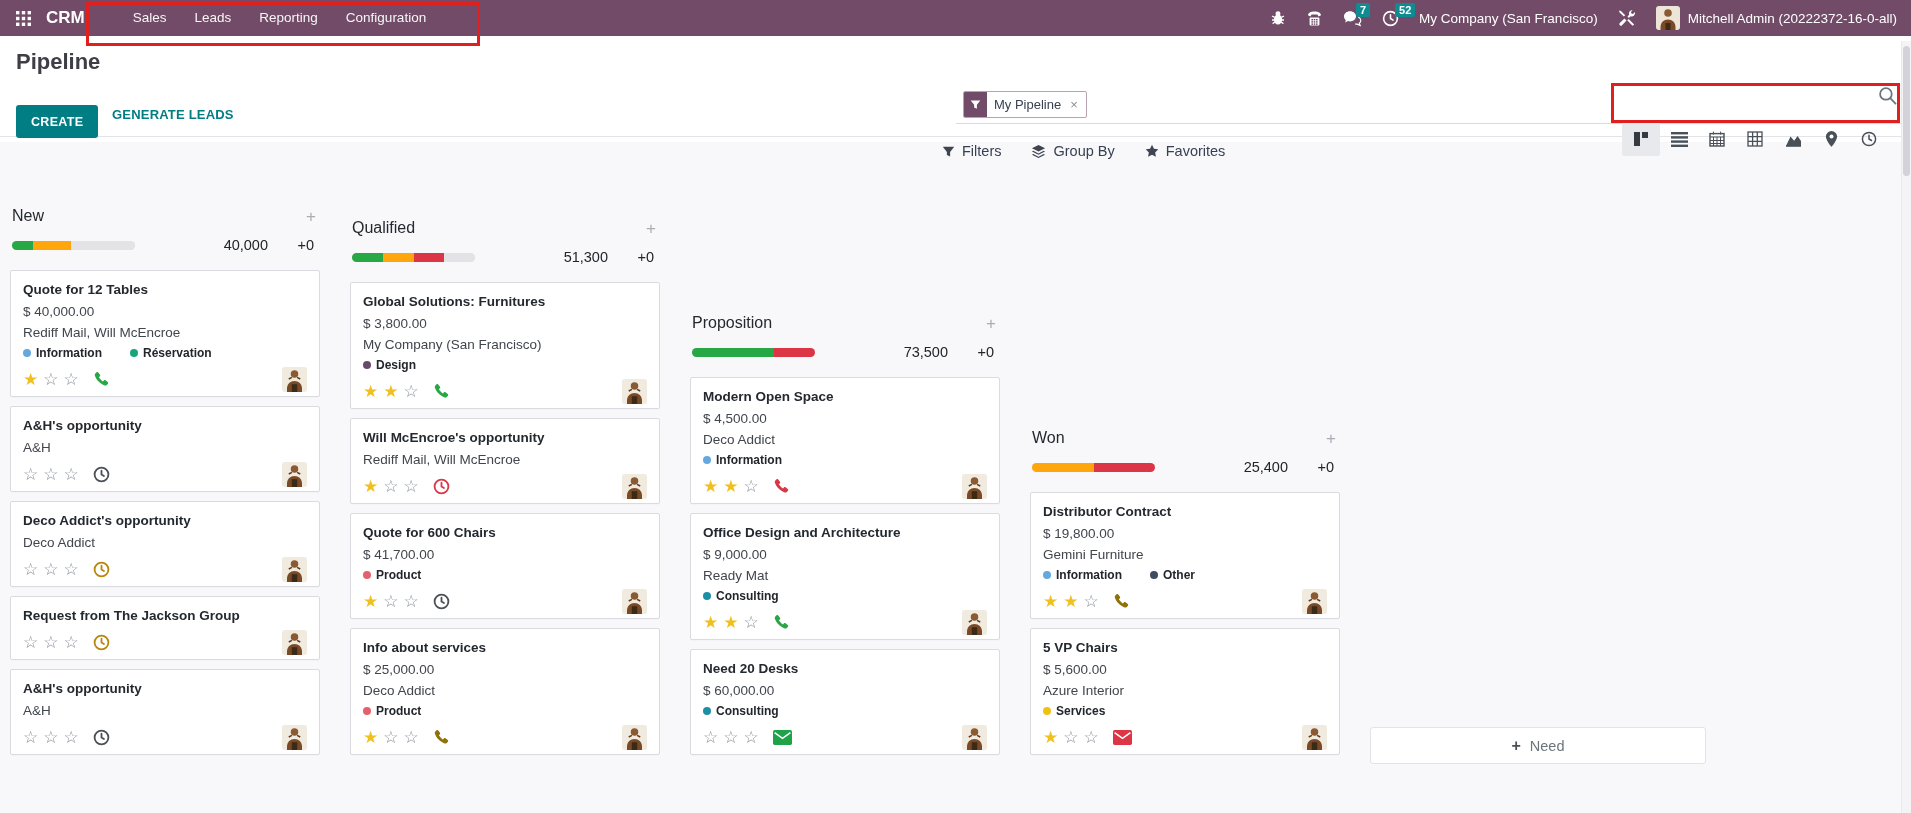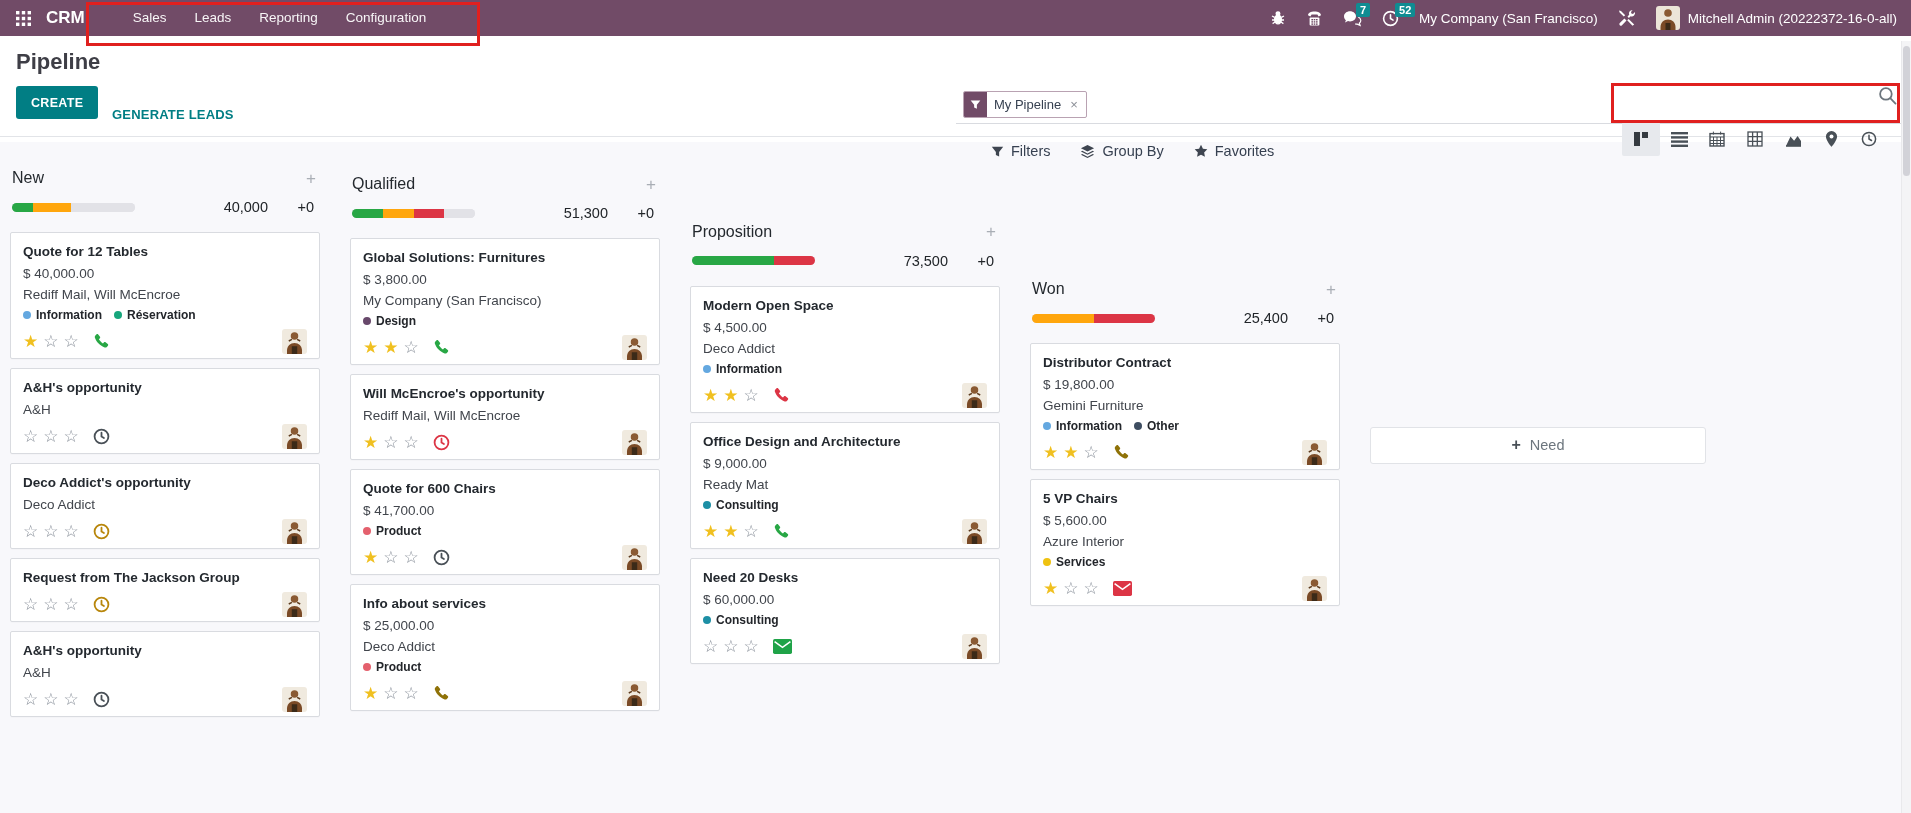--- a/index.html
+++ b/index.html
@@ -21,54 +21,54 @@
   .nav-avatar { width:24px; height:24px; border-radius:3px; overflow:hidden; flex:none; }
 
   
   .annotation { position:absolute; border:3px solid #e0201f; z-index:60; pointer-events:none; }
   .ann-menus { left:86px; top:2px; width:394px; height:44px; }
   .ann-views { left:1611px; top:83px; width:289px; height:40px; }
 
   
   .control-panel { position:relative; height:101px; background:#fff; border-bottom:1px solid #e2e4e8; z-index:4; }
   .cp-title { position:absolute; left:16px; top:13px; font-size:22px; color:#3e3e46; }
-  .btn-create { position:absolute; left:16px; top:50px; height:33px; padding:0 15px; background:#017e84; color:#fff;
+  .btn-create { position:absolute; left:16px; top:69px; height:33px; padding:0 15px; background:#017e84; color:#fff;
     border:none; border-radius:3px; font-size:12.5px; font-weight:bold; letter-spacing:.3px; cursor:pointer; font-family:inherit; }
   .link-generate { position:absolute; left:112px; top:71px; font-size:13px; font-weight:bold; color:#017e84; cursor:pointer; letter-spacing:.2px; }
   .search-zone { position:absolute; left:956px; top:50px; width:946px; height:38px; border-bottom:1px solid #d9dbe0; display:flex; align-items:center;padding-left:7px; }
   .facet { display:inline-flex; align-items:stretch; border:1px solid #b9a2b2; border-radius:2px; height:27px; background:#fff; overflow:hidden; flex:none; }
   .facet-icon { width:23px; background:#714B67; display:flex; align-items:center; justify-content:center; }
   .facet-label { padding:0 7px; font-size:13px; color:#374151; display:flex; align-items:center; }
   .facet-close { padding:0 8px 0 2px; display:flex; align-items:center; color:#8b8f96; font-size:13px; cursor:pointer; }
   .search-input { flex:1; border:none; outline:none; background:transparent; font-size:15px; color:#374151; padding:0 12px; font-family:inherit; }
   .search-input::placeholder { color:#aab0b8; }
   .cp-search-glass { position:absolute; right:14px; top:50px; cursor:pointer; }
-  .filter-bar { position:absolute; left:991px; top:107px; display:flex; gap:30px; }
+  .filter-bar { position:absolute; left:942px; top:107px; display:flex; gap:30px; }
   .filter-item { display:flex; align-items:center; gap:7px; font-size:14.5px; color:#374151; cursor:pointer; }
   .view-switcher { position:absolute; left:1622px; top:86px; display:flex; }
   .vs-btn { width:38px; height:34px; display:flex; align-items:center; justify-content:center; cursor:pointer; border-radius:2px; }
   .vs-btn.active { background:#e7e9ed; }
 
   
   .content { position:absolute; top:142px; left:0; right:0; bottom:0; background:#f8f8fb; overflow:hidden; padding:22px 0 0 10px; }
-  .kanban { display:flex; align-items:center; }
+  .kanban { display:flex; align-items:flex-end;margin-top:38px; }
   .kcol { width:310px; margin-right:30px; flex:none; }
   .kcol-header { display:flex; align-items:center; justify-content:space-between; height:28px; padding:0 4px 0 2px; }
   .kcol-name { font-size:16px; font-weight:500; color:#24292e; }
   .kcol-plus { color:#a9aeb5; font-size:17px; cursor:pointer; line-height:1; }
   .kcol-progress { display:flex; align-items:center; height:30px; margin-bottom:10px; padding:0 2px; }
   .pbar { width:123px; height:9px; border-radius:10px; overflow:hidden; display:flex; background:#e2e2e7; flex:none; cursor:pointer; }
   .pseg { height:100%; }
   .kcol-amount { flex:1; text-align:right; font-size:14.5px; color:#212529; }
   .kcol-delta { width:50px; text-align:right; font-size:14.5px; color:#212529; padding-right:4px; }
   .kcard { background:#fff; border:1px solid #d9dbe0; border-radius:2px; margin-bottom:9px; padding:11px 12px 4px; cursor:pointer;
     box-shadow:0 1px 1px rgba(0,0,0,.02); }
   .kcard-title { font-size:13.5px; font-weight:bold; color:#24292f; margin-bottom:7px; }
   .kcard-line { font-size:13.5px; color:#41454c; margin-bottom:6px; }
-  .kcard-tags { display:flex; gap:12px; align-items:center; margin:1px 0 2px; }
+  .kcard-tags { display:flex; gap:28px; align-items:center; margin:1px 0 2px; }
   .ktag { display:inline-flex; align-items:center; gap:5px; font-size:12px; font-weight:bold; color:#23262b; }
   .kdot { width:8px; height:8px; border-radius:50%; flex:none; }
   .kcard-bottom { display:flex; align-items:center; margin-top:7px; }
   .star { font-size:17px; margin-right:5px; cursor:pointer; line-height:1; }
   .star.filled { color:#f0c020; }
   .star.empty { color:#8b929c; }
   .activity-btn { margin-left:9px; display:inline-flex; align-items:center; cursor:pointer; }
   .kavatar { margin-left:auto; width:25px; height:25px; border-radius:3px; overflow:hidden; flex:none; }
 
   .stage-col { width:336px; flex:none; }

